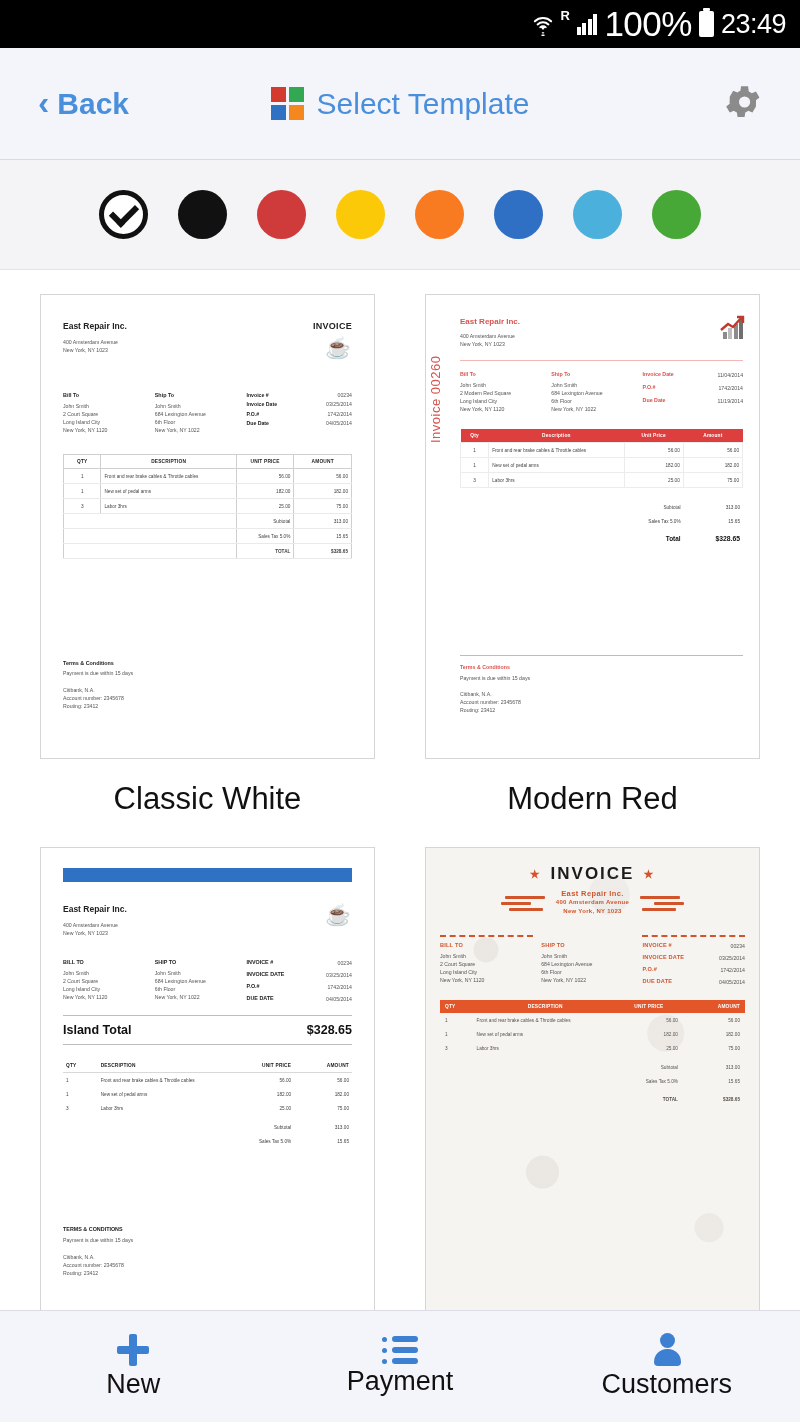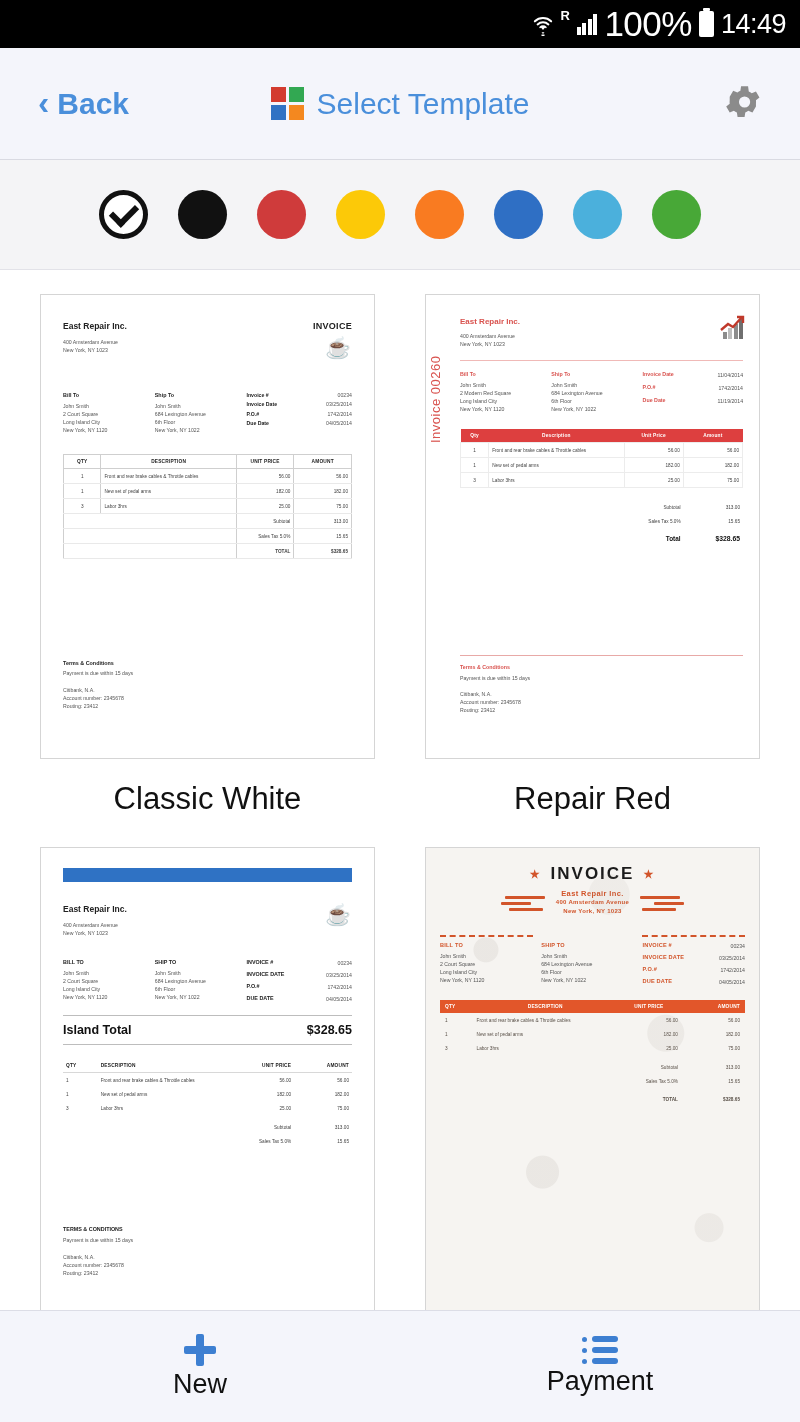--- a/index.html
+++ b/index.html
@@ -229,21 +229,21 @@
   </span>
   <span class="sb-roam">R</span>
   <span class="sb-sig">
     <i style="height:8px"></i>
       <i style="height:12px"></i>
       <i style="height:16px"></i>
       <i style="height:21px"></i>
   </span>
   <span class="sb-pct">100%</span>
   <span class="sb-batt"></span>
-  <span class="sb-time">14:49</span>
+  <span class="sb-time">23:49</span>
 </div>
 
 <div class="appbar">
   <div class="back-btn">
     <span class="back-chev">‹</span>
     <span class="back-label">Back</span>
   </div>
   <div class="title-wrap">
     <span class="tpl-logo">
       <i style="background:#d33b2f"></i>
@@ -499,21 +499,21 @@
         <div style="height:1px;background:#e8a9a7;margin-bottom:8px"></div>
         <div class="red-lbl">Terms &amp; Conditions</div>
         <div class="lbl-n" style="margin-top:4px">Payment is due within 15 days</div>
         <div class="lbl-n" style="margin-top:8px">
           <div>Citibank, N.A.</div>
           <div>Account number: 2345678</div>
           <div>Routing: 23412</div>
         </div>
       </div>
     </div>
-    <div class="tpl-name">Repair Red</div>
+    <div class="tpl-name">Modern Red</div>
   </div>
 
   <div class="cell">
     <div class="paper p3">
       <div class="bluebar"></div>
       <div class="p3inner">
         <div style="display:flex;justify-content:space-between;align-items:flex-start">
           <div>
             <div class="co-name">East Repair Inc.</div>
             <div class="addr" style="margin-top:7px">
@@ -755,13 +755,20 @@
           <span class="dot"></span>
           <span class="bar"></span>
         </span>
       <span class="lrow">
           <span class="dot"></span>
           <span class="bar"></span>
         </span>
     </span>
     <span class="nav-label">Payment</span>
   </div>
+  <div class="nav-item">
+    <span class="ic-user">
+      <span class="head"></span>
+        <span class="body"></span>
+    </span>
+    <span class="nav-label">Customers</span>
+  </div>
 </div>
 
 </body></html>

